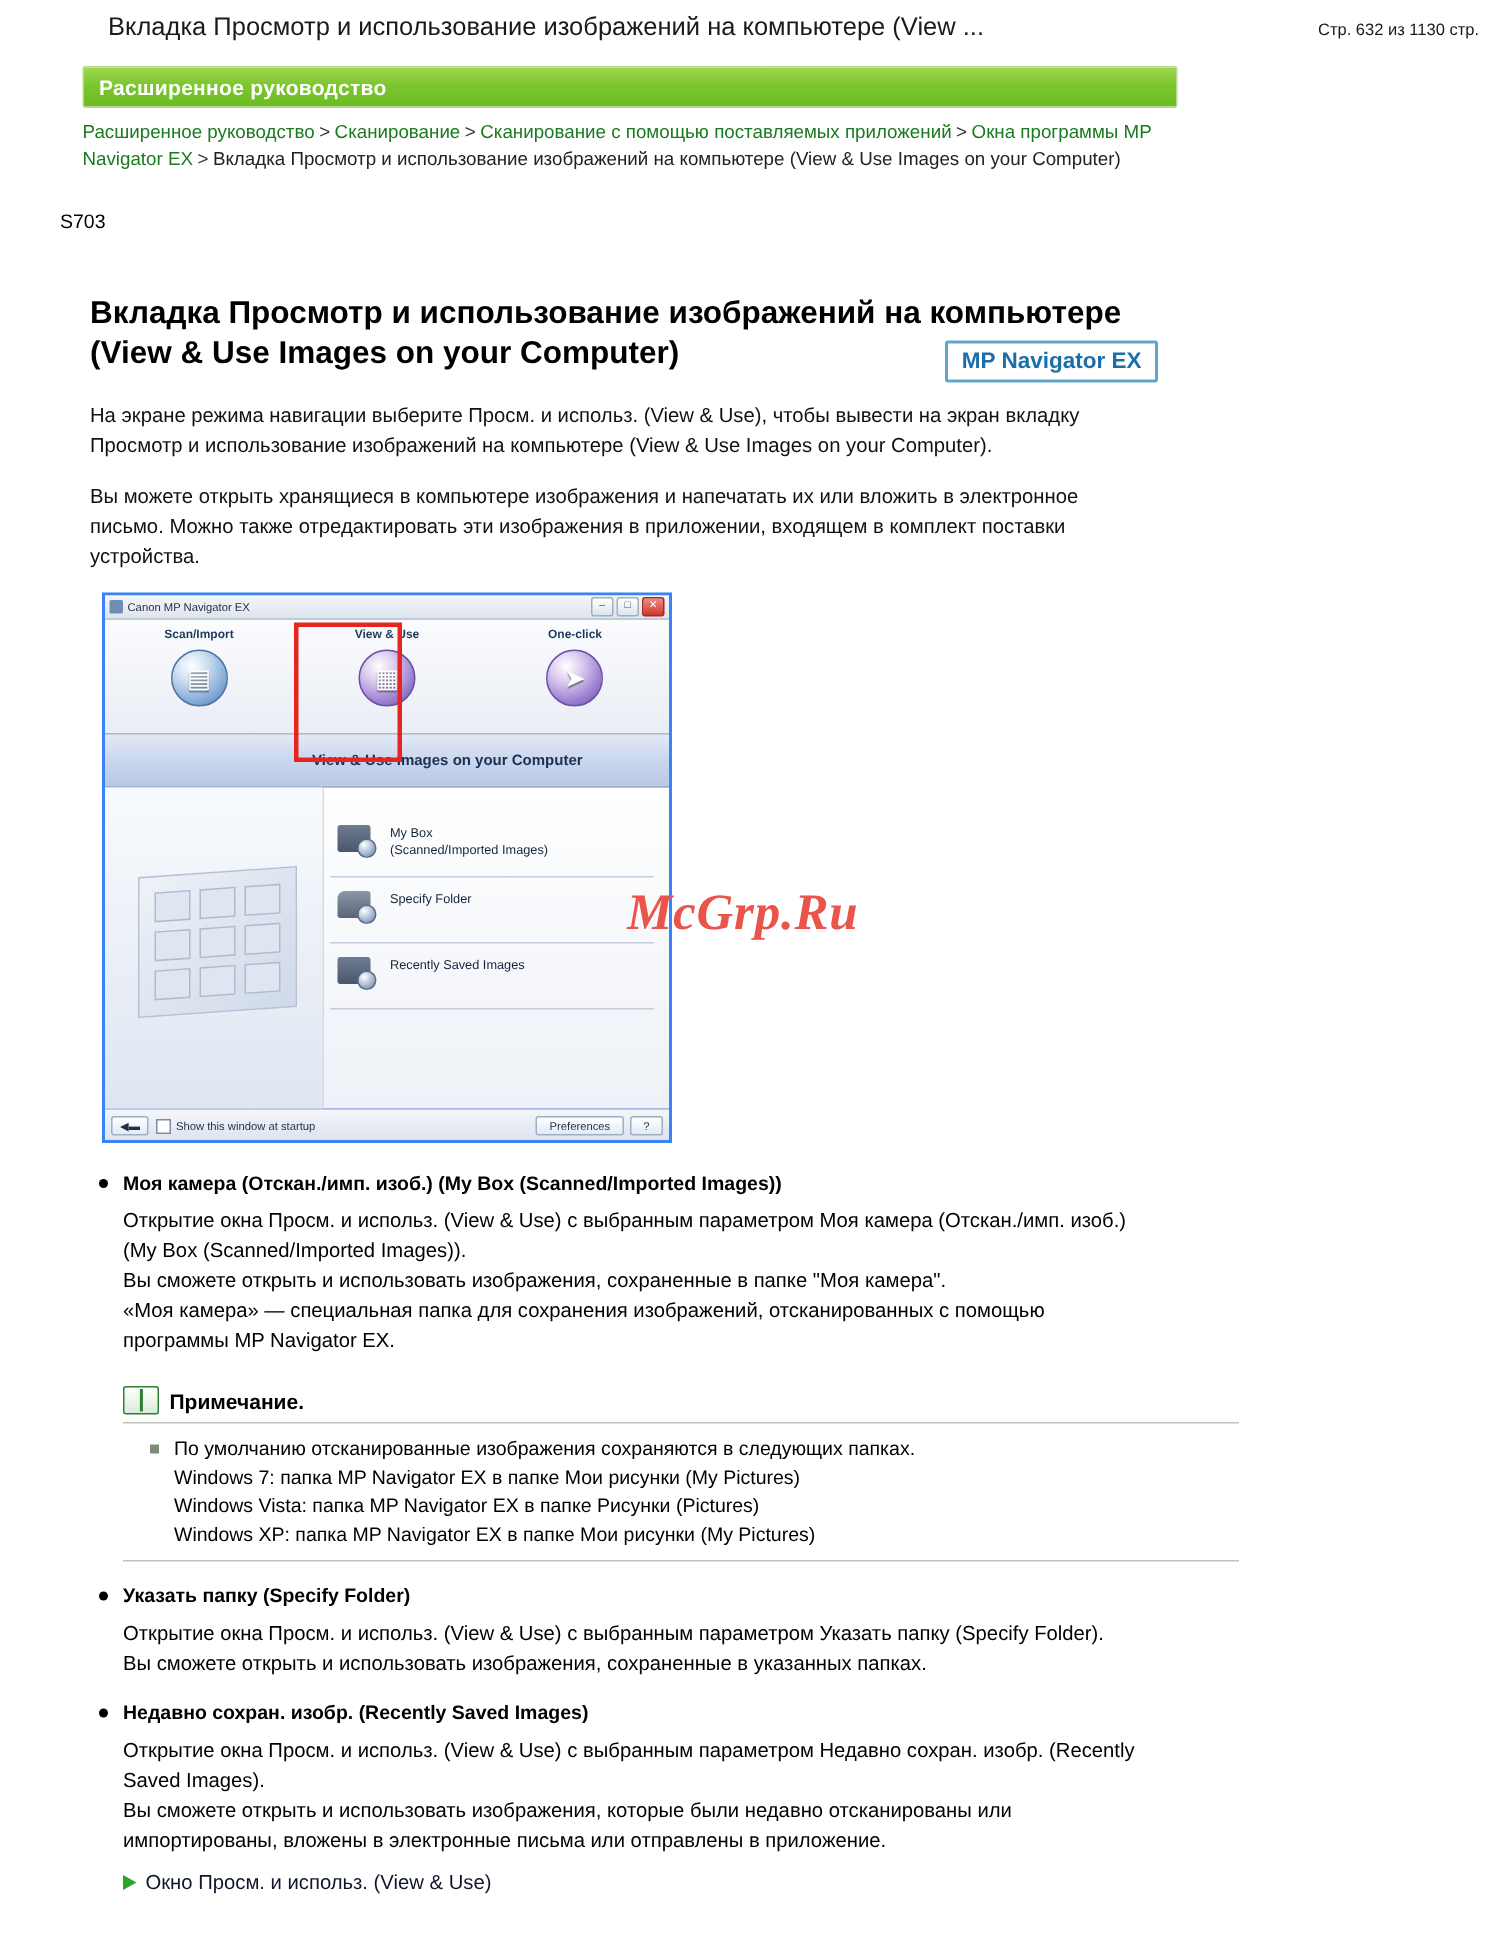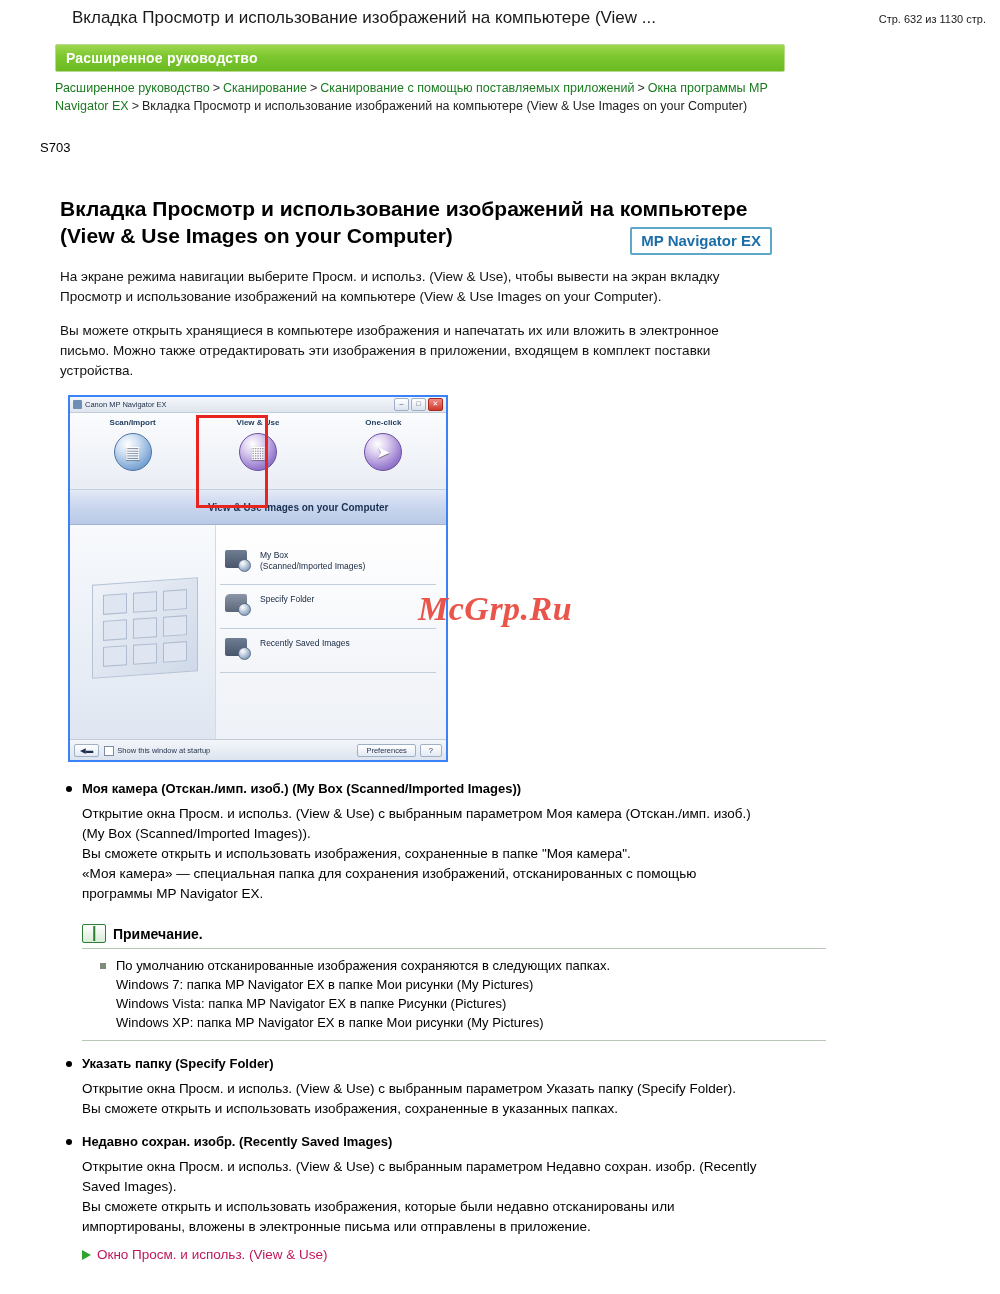--- a/index.html
+++ b/index.html
@@ -392,21 +392,21 @@
     position: absolute;
     left: 0; top: 7px;
     width: 6px; height: 6px;
     background: #7d8d7a;
   }
   .note-sub { padding-left: 16px; }
 
   .link-line {
     margin: 10px 0 0 22px;
     font-size: 13.5px;
-    color: #be185d;
+    color: #0f172a;
     display: flex;
     align-items: center;
     gap: 6px;
   }
   .arrow-ico {
     width: 0; height: 0;
     border-left: 9px solid #2ea32e;
     border-top: 5px solid transparent;
     border-bottom: 5px solid transparent;
     flex: none;

